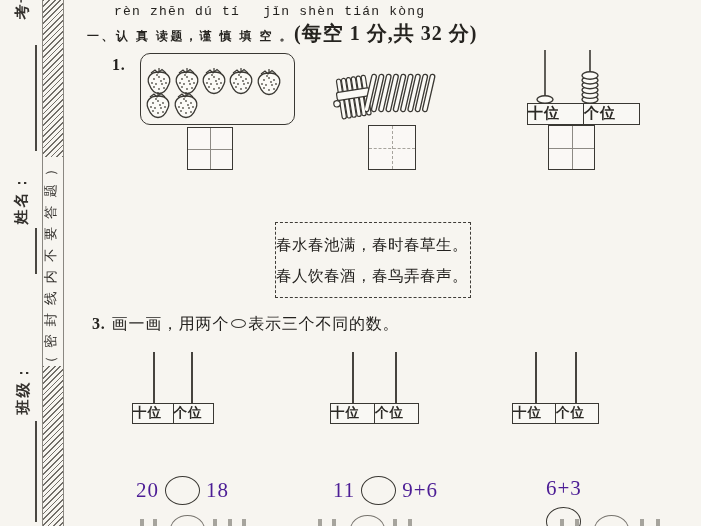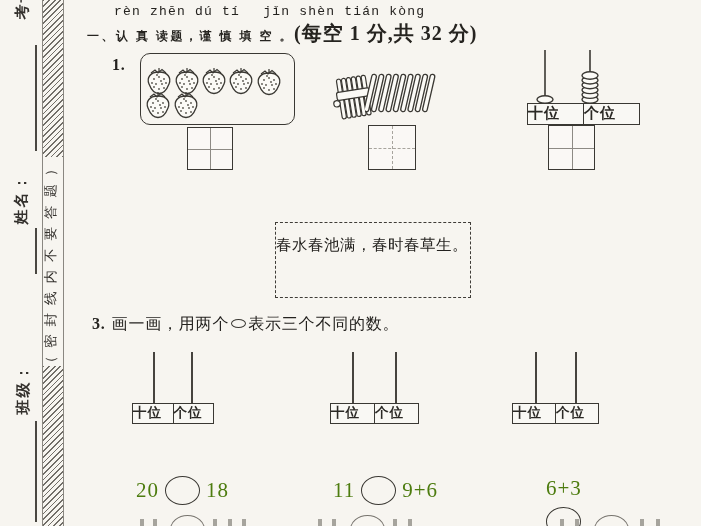--- a/index.html
+++ b/index.html
@@ -66,21 +66,21 @@
     border:1.6px dashed #3f3c37; box-sizing:border-box; text-align:left;
     font-size:15.5px; letter-spacing:0.5px; padding-top:6px; line-height:31px; color:#24221f;
   }
 
   
   .bead-oval{display:inline-block; width:13px; height:7px; border:1.4px solid #3a3833;
     border-radius:50%; vertical-align:1px; margin:0 2px;}
 
   
   .cmp-row{position:absolute; top:476px; display:flex; align-items:center; gap:6px;}
-  .cmp-num{font-size:21px; color:#4d7c0f; letter-spacing:1px;}
+  .cmp-num{font-size:21px; color:#4c1d95; letter-spacing:1px;}
   .cmp-circle{width:33px; height:27px; border:1.7px solid #3a3833; border-radius:50%;}
   .stem-circle{display:inline-block; width:24px; height:24px; border:1.5px solid #3a3833;
     border-radius:50%; vertical-align:-6px; margin:0 4px;}
   .cut-circle{position:absolute; top:515px; width:33px; height:27px;
     border:1.5px solid #76736d; border-radius:50%;}
   .cut-mark{position:absolute; top:519px; width:4px; height:7px; background:#8b8882; opacity:0.75;}
 </style>
 </head>
 <body>
 
@@ -274,20 +274,21 @@
     <div class="cell">十位</div>
     <div class="cell">个位</div>
   </div>
   <div class="grid2" style="left:548px; top:125px; width:45px; height:43px;">
       <i class="gv"></i>
       <i class="gh"></i>
     </div>
 
   <div class="poem-box">
     <div>春水春池满，春时春草生。</div>
+    <div>春人饮春酒，春鸟弄春声。</div>
   </div>
 
   <div class="stem" style="left:92px; top:314px;">
     <span class="qnum">3.</span><span>画一画，用两个</span><span class="bead-oval"></span><span>表示三个不同的数。</span>
   </div>
 
   <div class="abs" style="left:132px; top:352px; width:80px; height:70px;">
     <div class="rod" style="left:21px; top:0; height:51px;"></div>
     <div class="rod" style="left:59px; top:0; height:51px;"></div>
     <div class="pv-table" style="left:0; top:51px; width:80px; height:19px;">

